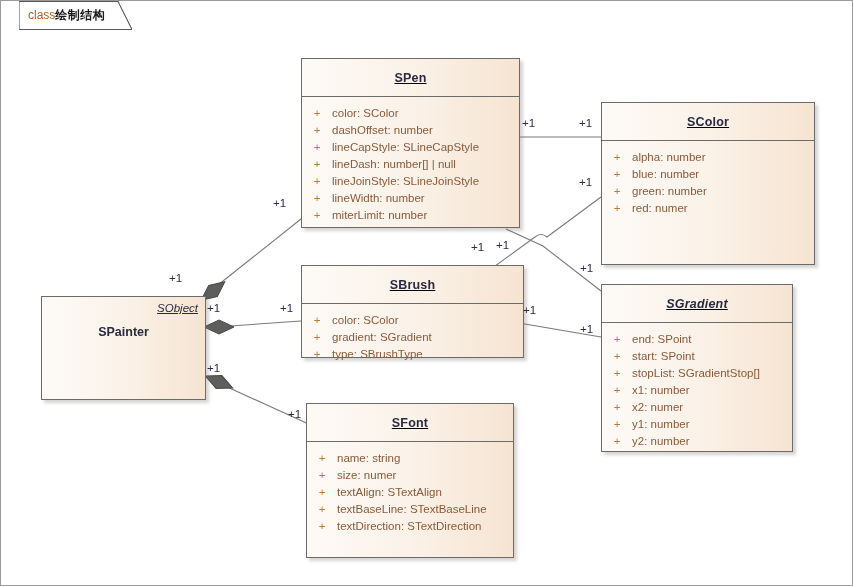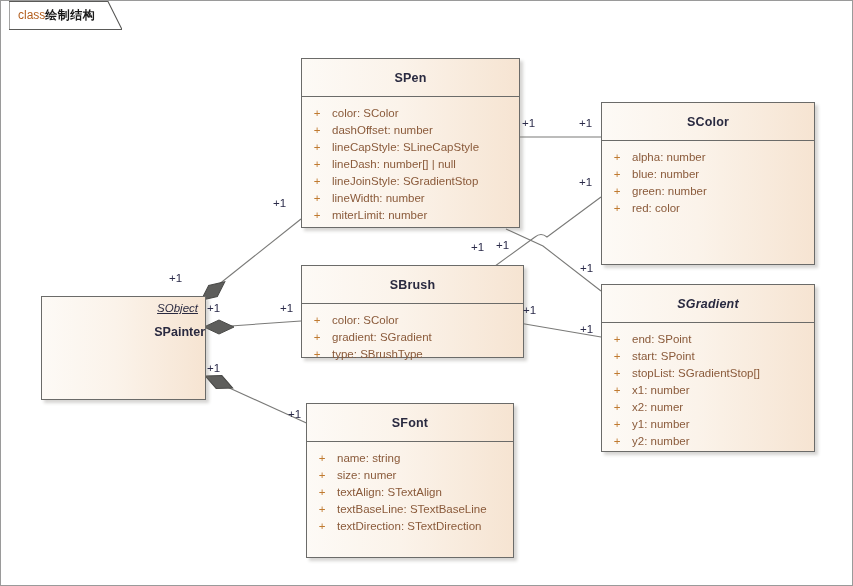--- a/index.html
+++ b/index.html
@@ -15,21 +15,21 @@
     width: 853px;
     height: 586px;
     background: #ffffff;
     border: 1px solid #9a9a9a;
     box-sizing: border-box;
     overflow: hidden;
   }
   
   #diagram-tab {
     position: absolute;
-    left: 8px;
+    left: 18px;
     top: 0;
     height: 29px;
     width: 113px;
     box-sizing: border-box;
     border-right: none;
     z-index: 40;
   }
   #diagram-tab .tab-shape {
     position: absolute;
     inset: 0;
@@ -81,20 +81,21 @@
     box-shadow: 3px 3px 3px rgba(120,115,110,0.30);
     z-index: 10;
   }
   .uml-header {
     position: relative;
     height: 37px;
     border-bottom: 1px solid #6b6b69;
     display: flex;
     align-items: center;
     justify-content: center;
+    text-decoration: underline;
   }
   .uml-title {
     font-size: 12.5px;
     font-weight: bold;
     color: #2a2a40;
     letter-spacing: .2px;
   }
   .uml-title.abstract {
     font-style: italic;
   }
@@ -126,21 +127,21 @@
     top: 5px;
     font-size: 11.5px;
     font-style: italic;
     color: #2a2a40;
     text-decoration: underline;
   }
   #class-spainter .center-name {
     position: absolute;
     left: 0; right: 0;
     top: 28px;
-    text-align: right;
+    text-align: center;
     font-size: 12.5px;
     font-weight: bold;
     color: #2a2a40;
   }
 </style>
 </head>
 <body>
 
 <div id="canvas">
 
@@ -200,21 +201,21 @@
       <div class="uml-attr">
           <span class="vis">+</span>
           <span class="sig">lineCapStyle: SLineCapStyle</span>
         </div>
       <div class="uml-attr">
           <span class="vis">+</span>
           <span class="sig">lineDash: number[] | null</span>
         </div>
       <div class="uml-attr">
           <span class="vis">+</span>
-          <span class="sig">lineJoinStyle: SGradientStop</span>
+          <span class="sig">lineJoinStyle: SLineJoinStyle</span>
         </div>
       <div class="uml-attr">
           <span class="vis">+</span>
           <span class="sig">lineWidth: number</span>
         </div>
       <div class="uml-attr">
           <span class="vis">+</span>
           <span class="sig">miterLimit: number</span>
         </div>
     </div>
@@ -232,21 +233,21 @@
       <div class="uml-attr">
           <span class="vis">+</span>
           <span class="sig">blue: number</span>
         </div>
       <div class="uml-attr">
           <span class="vis">+</span>
           <span class="sig">green: number</span>
         </div>
       <div class="uml-attr">
           <span class="vis">+</span>
-          <span class="sig">red: color</span>
+          <span class="sig">red: numer</span>
         </div>
     </div>
   </div>
 
   <div class="uml-class" id="class-spainter" style="left:40px; top:295px; width:165px; height:104px;">
     <span class="stereo">SObject</span>
     <span class="center-name">SPainter</span>
   </div>
 
   <div class="uml-class" id="class-sbrush" style="left:300px; top:264px; width:223px; height:93px;">
@@ -262,21 +263,21 @@
           <span class="vis">+</span>
           <span class="sig">gradient: SGradient</span>
         </div>
       <div class="uml-attr">
           <span class="vis">+</span>
           <span class="sig">type: SBrushType</span>
         </div>
     </div>
   </div>
 
-  <div class="uml-class" id="class-sgradient" style="left:600px; top:283px; width:214px; height:168px;">
+  <div class="uml-class" id="class-sgradient" style="left:600px; top:283px; width:192px; height:168px;">
     <div class="uml-header">
       <span class="uml-title abstract">SGradient</span>
     </div>
     <div class="uml-attrs">
       <div class="uml-attr">
           <span class="vis">+</span>
           <span class="sig">end: SPoint</span>
         </div>
       <div class="uml-attr">
           <span class="vis">+</span>

